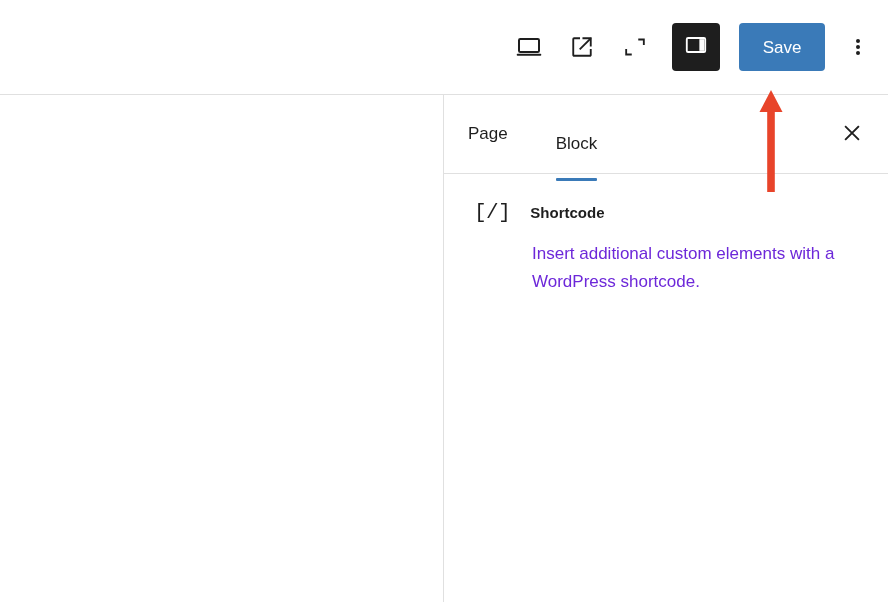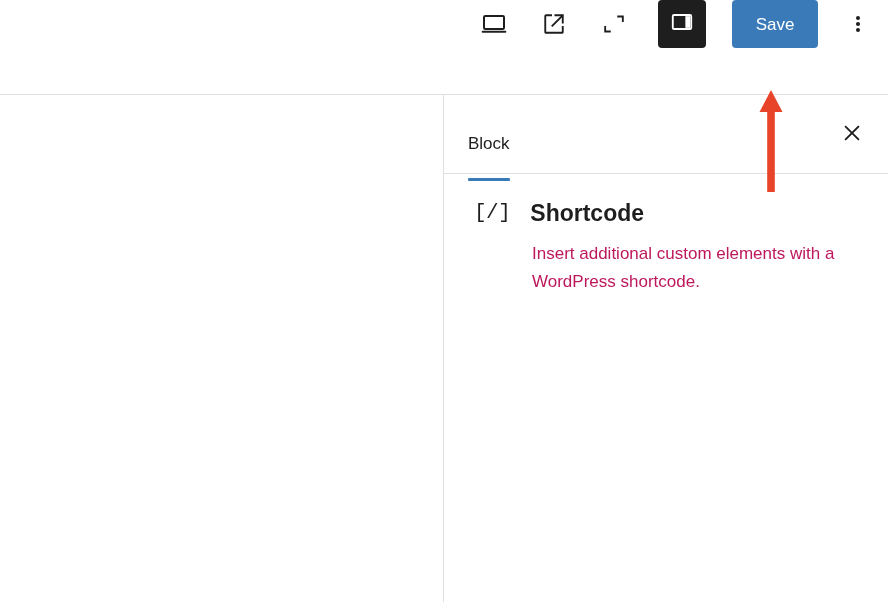--- a/index.html
+++ b/index.html
@@ -27,22 +27,22 @@
     background: #ffffff;
     border-bottom: 1px solid #e0e0e0;
     box-sizing: border-box;
   }
   #toolbar-actions {
     position: absolute;
     right: 8px;
     top: 0;
     height: 94px;
     display: flex;
-    align-items: flex-start;
-    gap: 12px;
+    align-items: center;
+    gap: 5px;
   }
   .tb-btn {
     width: 48px;
     height: 48px;
     display: flex;
     align-items: center;
     justify-content: center;
     background: transparent;
     border: none;
     padding: 0;
@@ -190,31 +190,31 @@
   #shortcode-icon {
     font-family: "Liberation Mono", monospace;
     font-size: 21px;
     line-height: 26px;
     color: #1e1e1e;
     letter-spacing: -0.5px;
     flex: 0 0 auto;
     padding-top: 0px;
   }
   #block-title {
-    font-size: 23px;
+    font-size: 15px;
     font-weight: 600;
     color: #1e1e1e;
     line-height: 26px;
   }
   #block-description {
     margin-top: 14px;
     margin-left: 58px;
     font-size: 17px;
     line-height: 28px;
-    color: #be185d;
+    color: #6d28d9;
     max-width: 340px;
   }
 
   
   #annotation-arrow {
     position: absolute;
     left: 755px;
     top: 88px;
     width: 32px;
     height: 104px;
@@ -275,20 +275,21 @@
     </button>
 
   </div>
 </div>
 
 <div id="editor-canvas"></div>
 
 <div id="settings-sidebar">
 
   <div id="sidebar-tabs">
+    <button class="tab">Page</button>
     <button class="tab active">Block</button>
 
     <button id="close-sidebar-button">
       <span>
         <svg width="20" height="20" viewBox="0 0 20 20" fill="none">
           <path d="M3.8 3.8L16.2 16.2M16.2 3.8L3.8 16.2" stroke="#1e1e1e" stroke-width="1.9" stroke-linecap="square"></path>
         </svg>
       </span>
     </button>
   </div>

